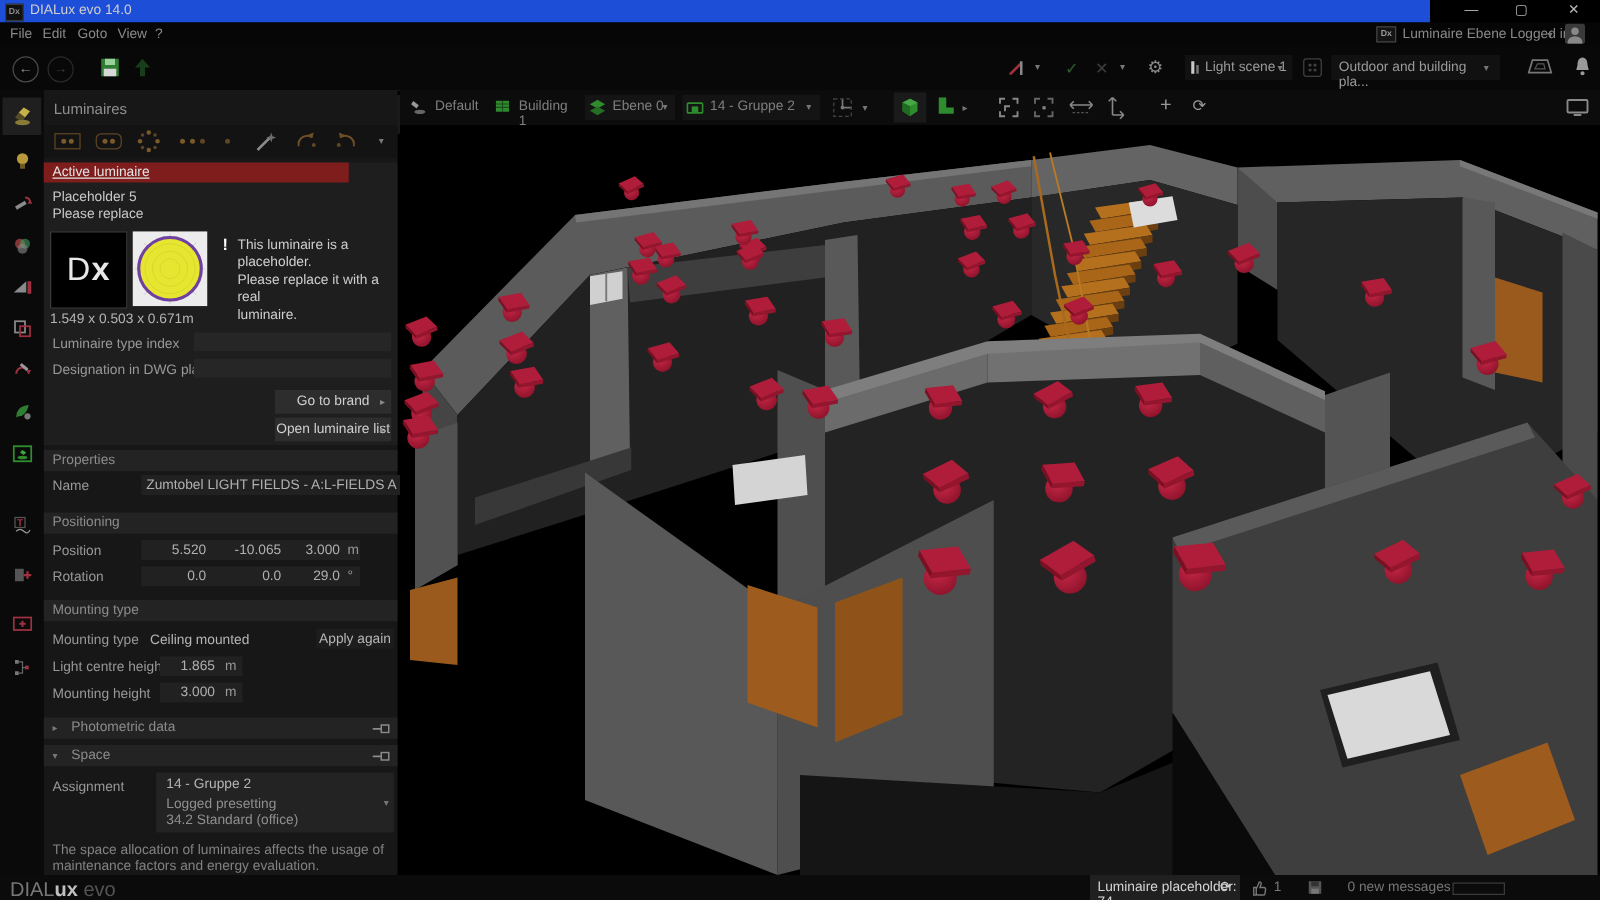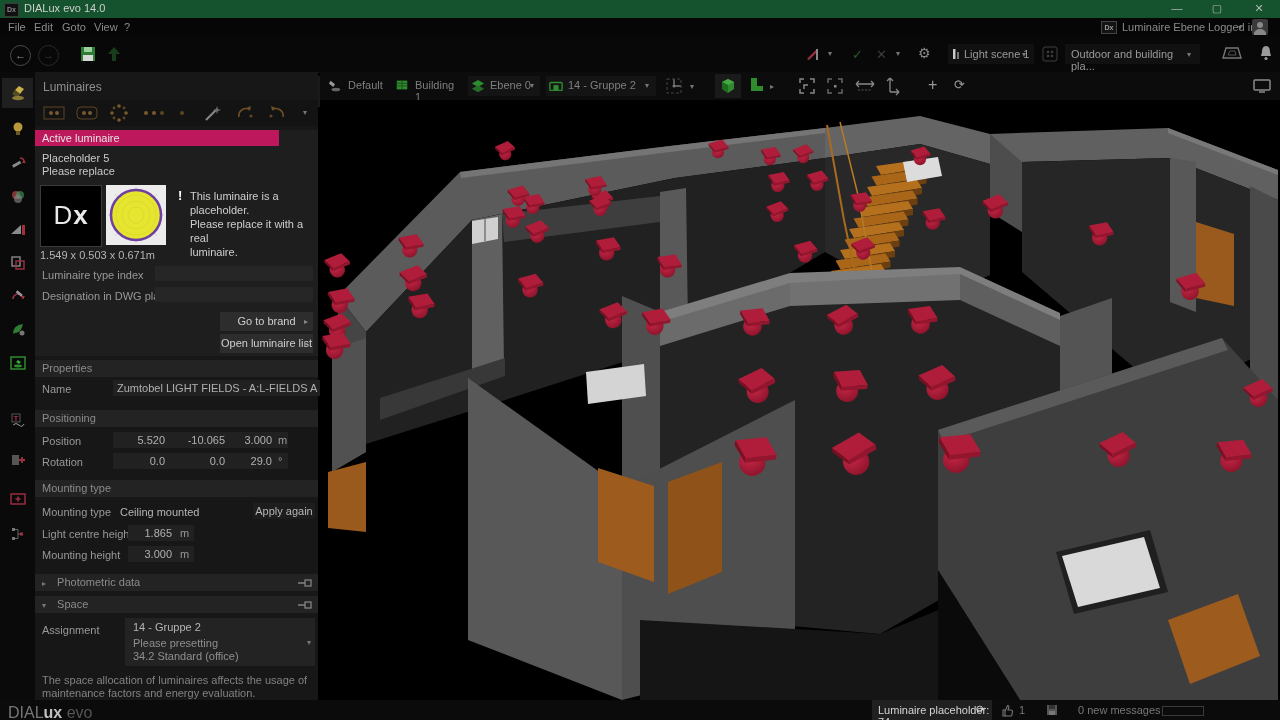--- a/index.html
+++ b/index.html
@@ -1,21 +1,21 @@
 <!DOCTYPE html>
 <html><head>
 <meta charset="utf-8">
 <style>
   html,body{margin:0;padding:0;background:#000;}
   .app{position:relative;width:1280px;height:720px;background:#000;overflow:hidden;
        font-family:"Liberation Sans",sans-serif;font-size:11px;color:#9a9a9a;
        -webkit-font-smoothing:antialiased;}
   .abs{position:absolute;}
   
-  .titlebar{left:0;top:0;width:1280px;height:18px;background:#14532d;}
+  .titlebar{left:0;top:0;width:1144px;height:18px;background:#1d4ed8;}
   .titlebar .dx{left:4px;top:3px;width:13px;height:12px;background:#111;border:1px solid #3a3a3a;
     color:#8a8a8a;font-size:7px;font-weight:bold;text-align:center;line-height:12px;}
   .titlebar .t{left:24px;top:2px;color:#cfcfcf;font-size:11px;}
   .winbtn{top:0;width:34px;height:18px;text-align:center;line-height:17px;color:#b5b5b5;font-size:11px;}
   .menubar{left:0;top:18px;width:1280px;height:18px;background:#060606;}
   .menubar .mi{top:3px;color:#8a8a8a;}
   .toolbar{left:0;top:36px;width:1280px;height:36px;background:#080808;border-bottom:1px solid #141414;}
   .vtoolbar{left:320px;top:72px;width:960px;height:28px;background:#0c0c0c;}
   .tb-label{color:#7f7f7f;}
   .tab{top:40px;height:31px;}
@@ -25,22 +25,22 @@
     text-align:center;line-height:18px;color:#999;font-size:11px;}
   
   .sidebar{left:0;top:72px;width:35px;height:628px;background:#0a0a0a;}
   .sbi{left:2px;width:31px;height:30px;display:flex;align-items:center;justify-content:center;}
   .sbi.active{background:#1f1f1f;}
   
   .panel{left:35px;top:72px;width:283px;height:628px;background:#171717;}
   .panel-title{left:8px;top:8px;color:#8f8f8f;font-size:12px;}
   .toolrow{left:0;top:28px;width:283px;height:26px;background:#131313;}
   .alum-box{left:0;top:58px;width:283px;height:226px;background:#1e1e1e;}
-  .alum-head{left:0;top:0;width:244px;height:16px;background:#be185d;color:#e4e4e4;
-    line-height:16px;padding-left:7px;box-sizing:border-box;}
+  .alum-head{left:0;top:0;width:244px;height:16px;background:#7f1d1d;color:#e4e4e4;
+    line-height:16px;padding-left:7px;box-sizing:border-box;text-decoration:underline;}
   .sec-head{left:0;width:283px;height:17px;background:#232323;color:#8b8b8b;
     line-height:17px;padding-left:7px;box-sizing:border-box;}
   .lbl{color:#989898;}
   .val{color:#b5b5b5;}
   .inpt{background:#262626;height:15px;color:#c0c0c0;line-height:15px;padding:0 4px;box-sizing:border-box;}
   .numbox{background:#212121;height:16px;line-height:16px;color:#b0b0b0;}
   .pbtn{background:#2d2d2d;height:19px;color:#cfcfcf;line-height:19px;text-align:center;}
   .pbtn .ar{position:absolute;right:5px;top:0;color:#8a8a8a;font-size:8px;}
   .help{color:#828282;line-height:13px;}
   
@@ -525,21 +525,21 @@
       <span style="margin-left:8px">Photometric data</span>
       <svg class="abs" style="right:6px;top:5px" width="14" height="8">
           <line x1="0" y1="4" x2="7" y2="4" stroke="#8a8a8a" stroke-width="1.4"></line>
           <rect x="7" y="1" width="6" height="6" fill="none" stroke="#8a8a8a" stroke-width="1.2"></rect>
         </svg>
     </div>
 
     <div class="abs lbl" style="left:7px;top:552px">Assignment</div>
     <div class="abs" style="left:90px;top:546px;width:190px;height:48px;background:#232323">
       <div class="abs val" style="left:8px;top:3px">14 - Gruppe 2</div>
-      <div class="abs" style="left:8px;top:19px;color:#8f8f8f">Please presetting</div>
+      <div class="abs" style="left:8px;top:19px;color:#8f8f8f">Logged presetting</div>
       <div class="abs" style="left:8px;top:32px;color:#8f8f8f">34.2 Standard (office)</div>
       <div class="abs chev" style="right:4px;top:20px">▾</div>
     </div>
 
     <div class="abs help" style="left:7px;top:602px;width:268px">
       <div>The space allocation of luminaires affects the usage of</div>
       <div>maintenance factors and energy evaluation.</div>
     </div>
   </div>
 

